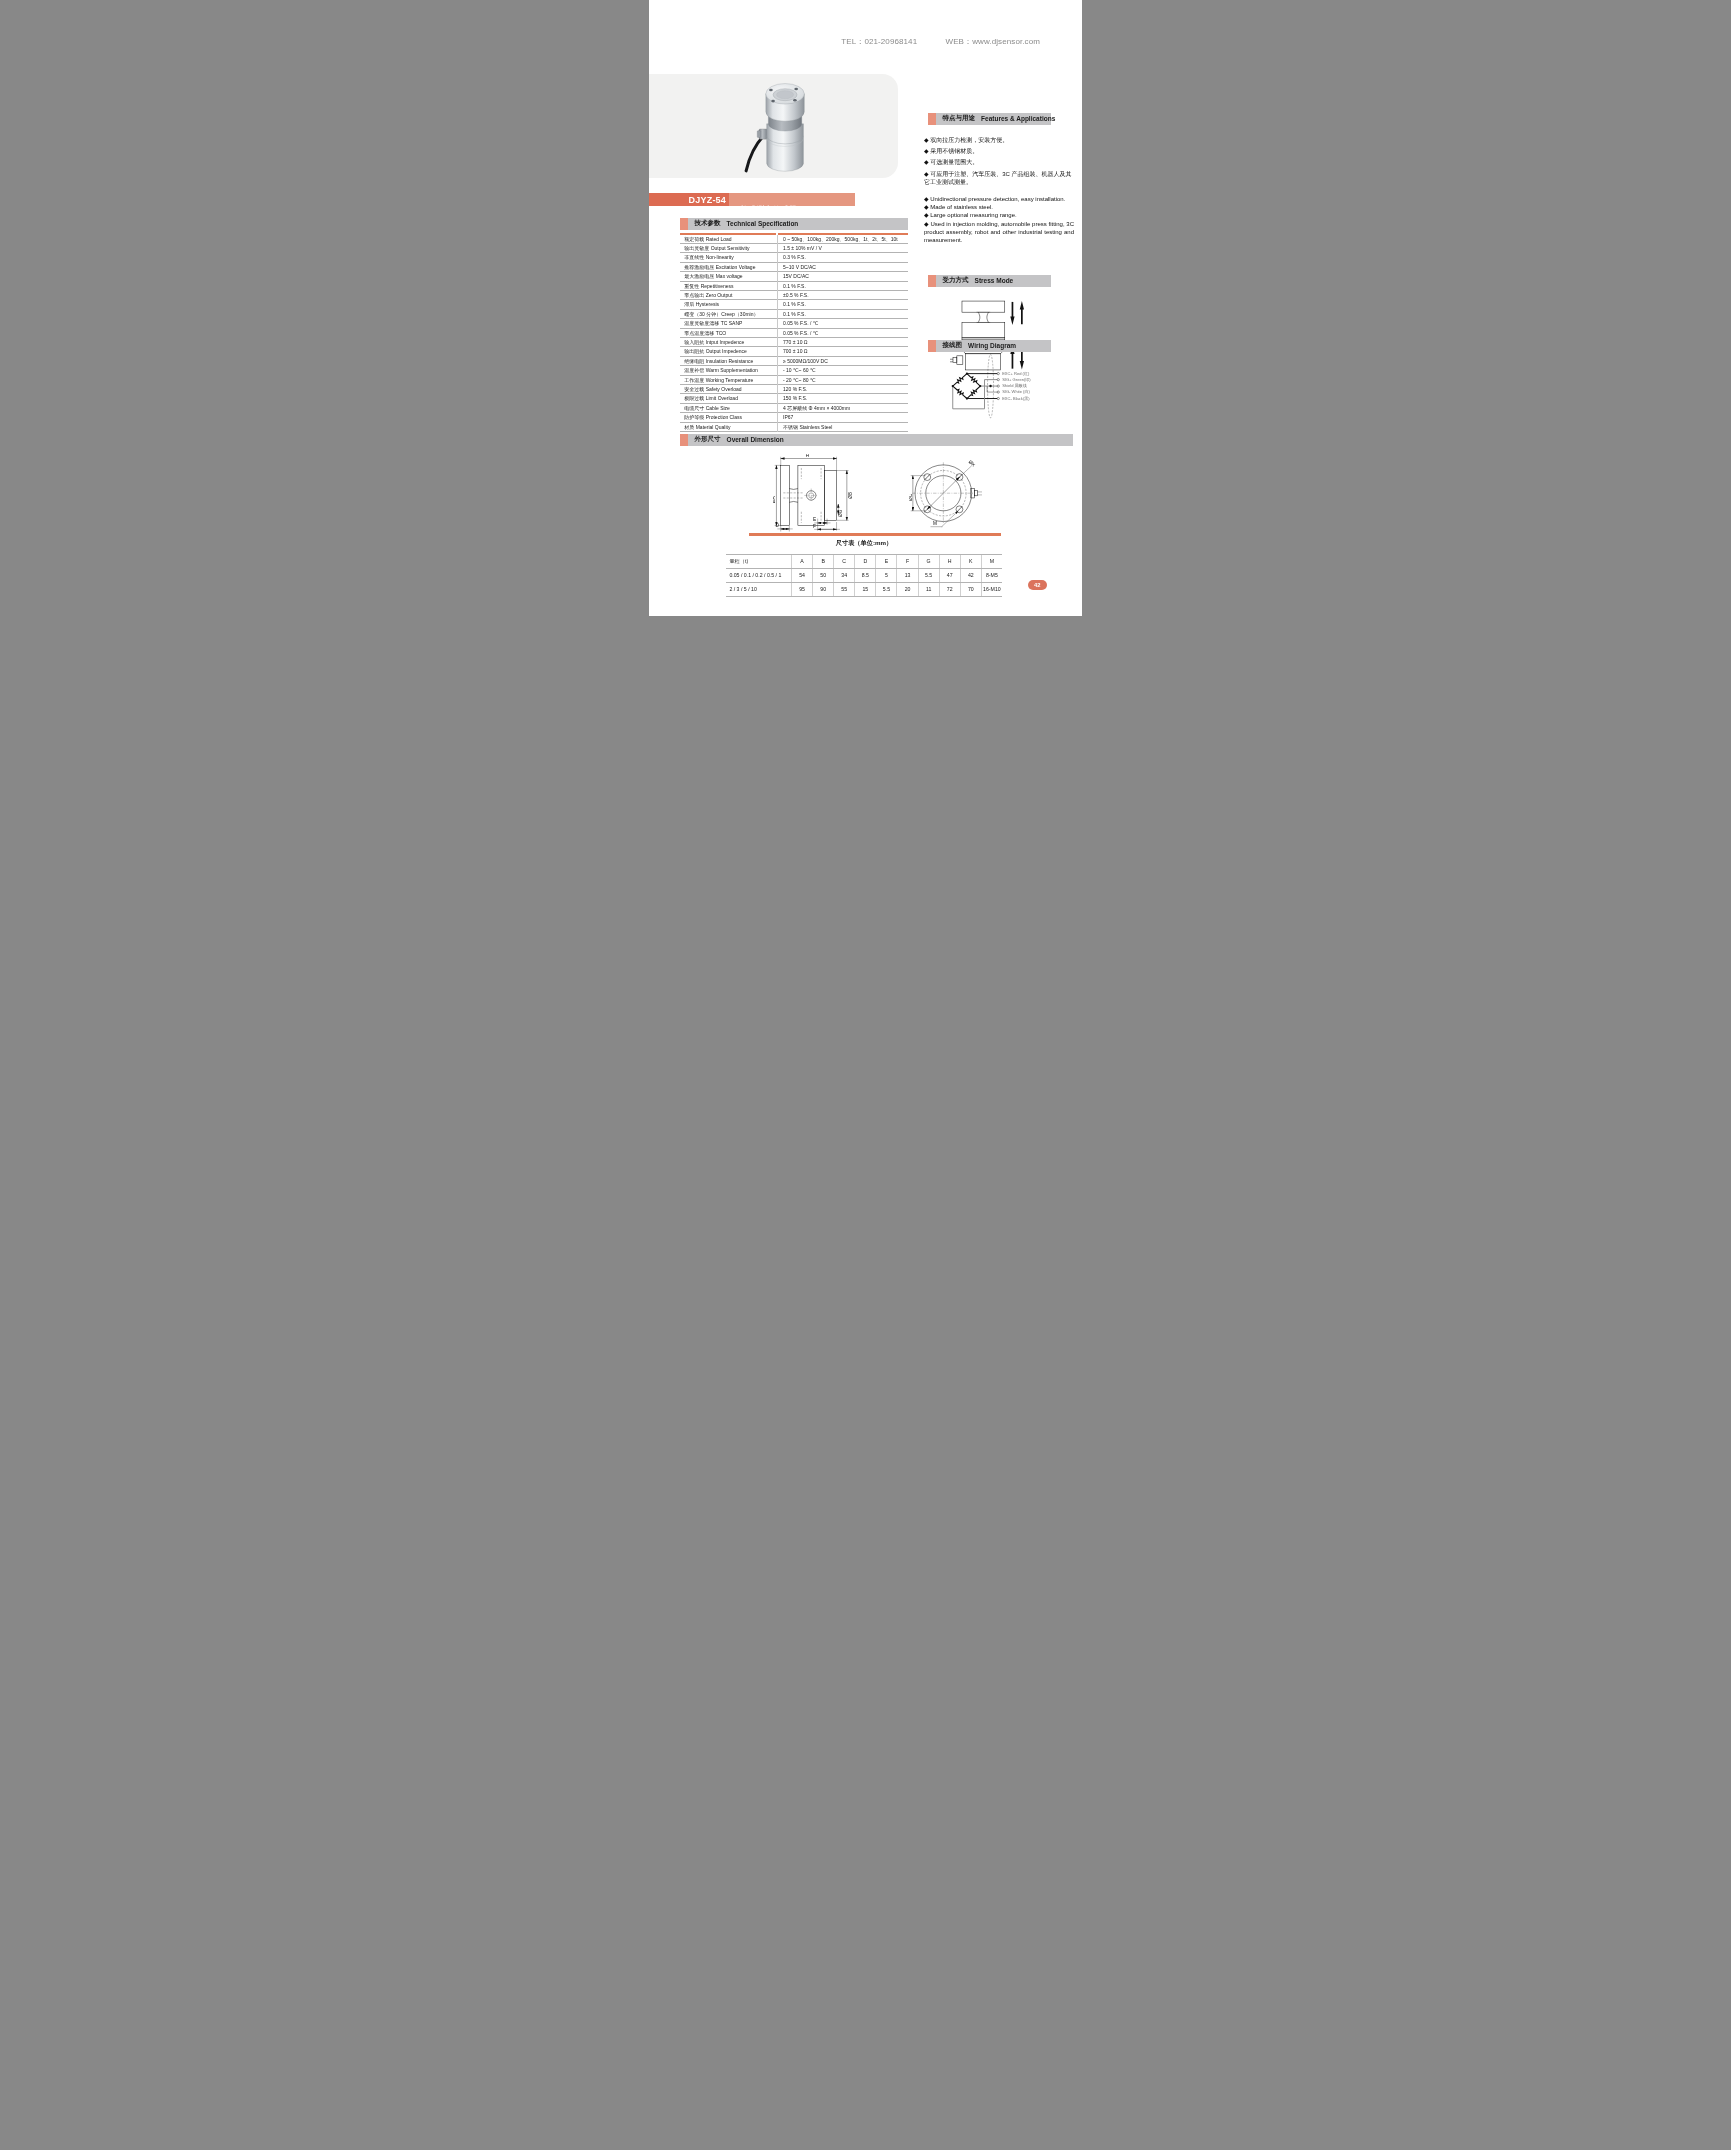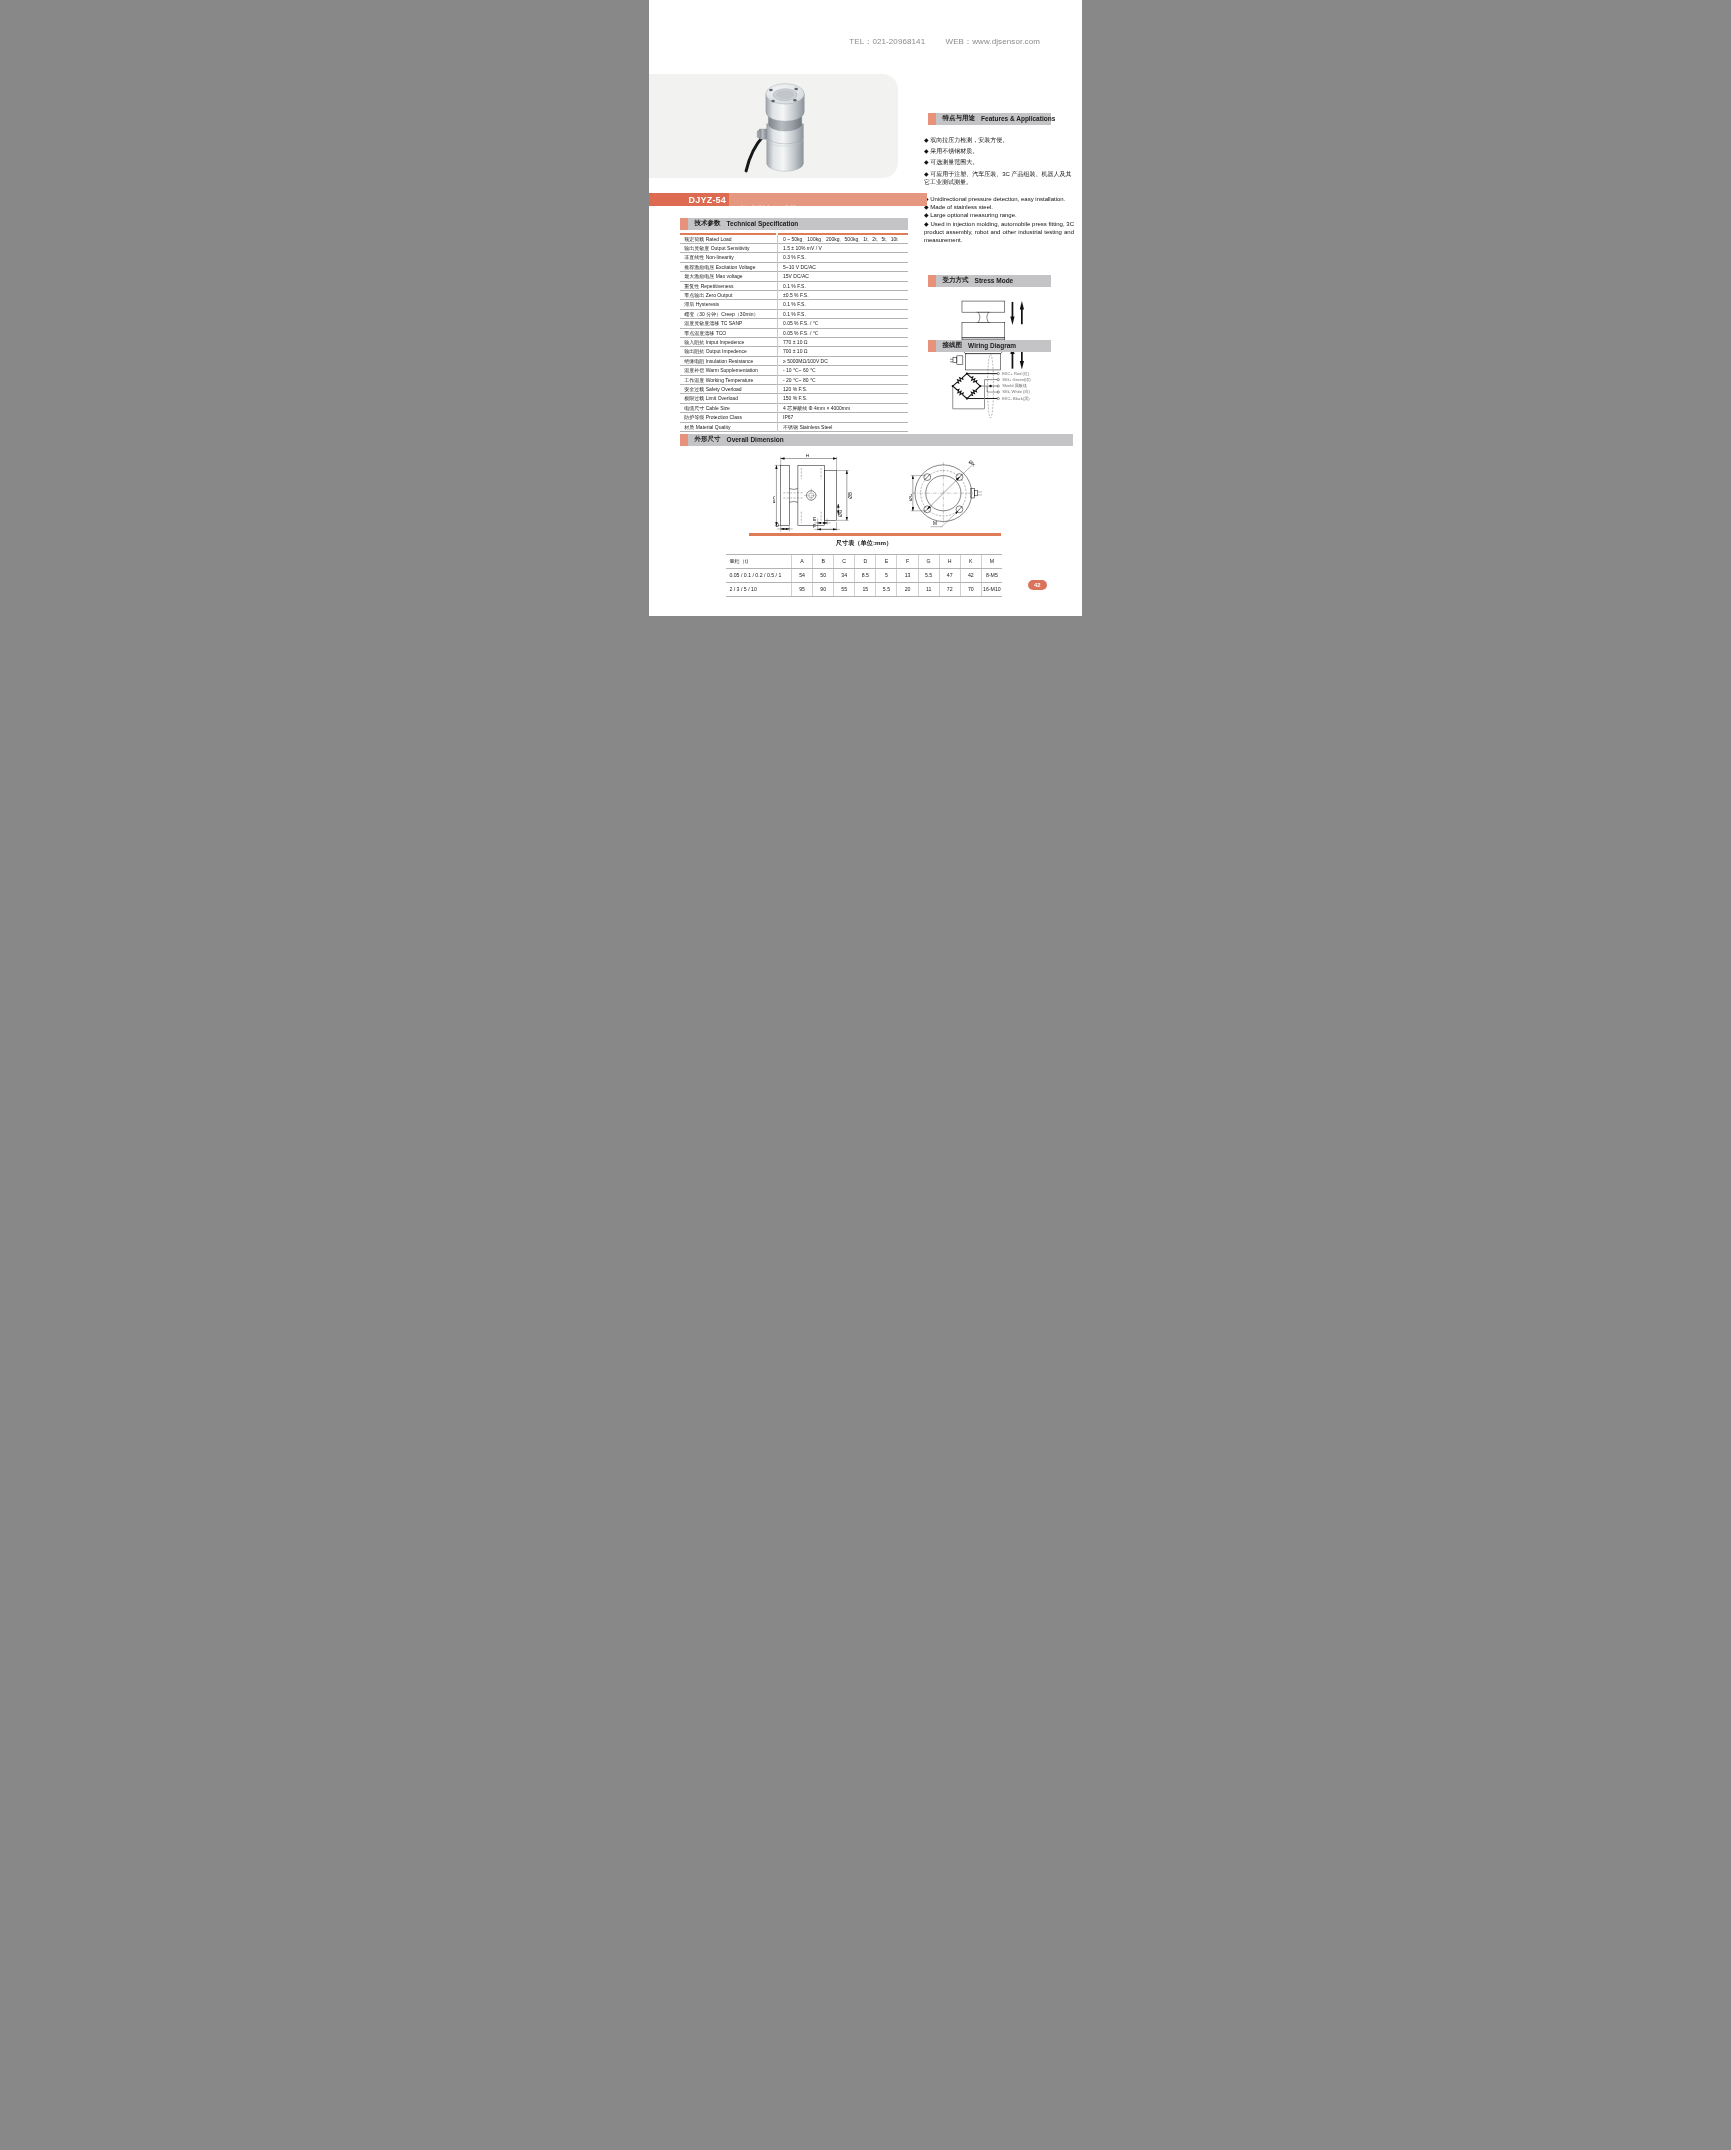--- a/index.html
+++ b/index.html
@@ -5,41 +5,41 @@
   :root{
     --accent-dark:#DC6B52; --accent-light:#E59780; --accent-square:#E8917B;
     --accent-bar:#E07B57; --section-gray:#C4C4C6; --badge:#DB735C;
   }
   *{margin:0;padding:0;box-sizing:border-box;}
   body{font-family:"Liberation Sans","DejaVu Sans",sans-serif;background:#888;}
   .page{position:relative;width:433px;height:616px;background:#ffffff;margin:0 auto;overflow:hidden;}
 
   
   .contact{position:absolute;top:36px;right:42px;font-size:8px;color:#8b8b8b;letter-spacing:0.1px;white-space:nowrap;}
-  .contact span{margin-left:18px;}
+  .contact span{margin-left:26px;}
   .contact span:first-child{margin-left:0;text-align:center;}
 
   
   .product-card{position:absolute;left:0;top:74px;width:249px;height:104px;background:#f2f2f1;border-radius:0 15.5px 15.5px 0;}
 
   
   .sec-head{position:absolute;display:flex;height:11.6px;}
   .sec-sq{width:7.7px;height:100%;background:var(--accent-square);}
   .sec-bar{height:100%;background:var(--section-gray);display:flex;align-items:center;padding-left:6.9px;white-space:nowrap;}
   .sec-zh{font-size:6.5px;font-weight:bold;color:#1b1b1b;}
   .sec-en{font-size:6.5px;font-weight:bold;color:#1b1b1b;margin-left:6px;}
 
   
   .bullets-zh{position:absolute;left:275px;top:136px;width:148px;}
   .bullets-zh p{font-size:6px;color:#111;line-height:8.6px;margin-bottom:2.6px;}
   .bullets-en{position:absolute;left:275px;top:195px;width:150px;}
   .bullets-en p{font-size:6px;color:#111;line-height:8.2px;text-align:justify;}
 
   
-  .title-bar{position:absolute;left:0;top:193px;width:278px;height:13px;display:flex;text-align:right;}
+  .title-bar{position:absolute;left:0;top:193px;width:206px;height:13px;display:flex;text-align:right;}
   .title-dark{width:80px;height:100%;background:var(--accent-dark);display:flex;align-items:center;justify-content:flex-end;padding-right:3px;}
   .title-light{flex:1;height:100%;background:var(--accent-light);display:flex;align-items:center;padding-left:3.4px;}
   .title-model{font-size:9px;font-weight:bold;color:#fff;letter-spacing:0.2px;}
   .title-name{font-size:7.7px;font-weight:bold;color:#fff;letter-spacing:0.4px;margin-top:20px;}
 
   
   .spec-table{position:absolute;left:31px;top:233px;width:228px;}
   .spec-topbar{position:relative;height:1.7px;}
   .spec-topbar .seg1{position:absolute;left:0;top:0;width:96px;height:1.7px;background:var(--accent-bar);}
   .spec-topbar .seg2{position:absolute;left:98px;top:0;right:0;height:1.7px;background:var(--accent-bar);}

